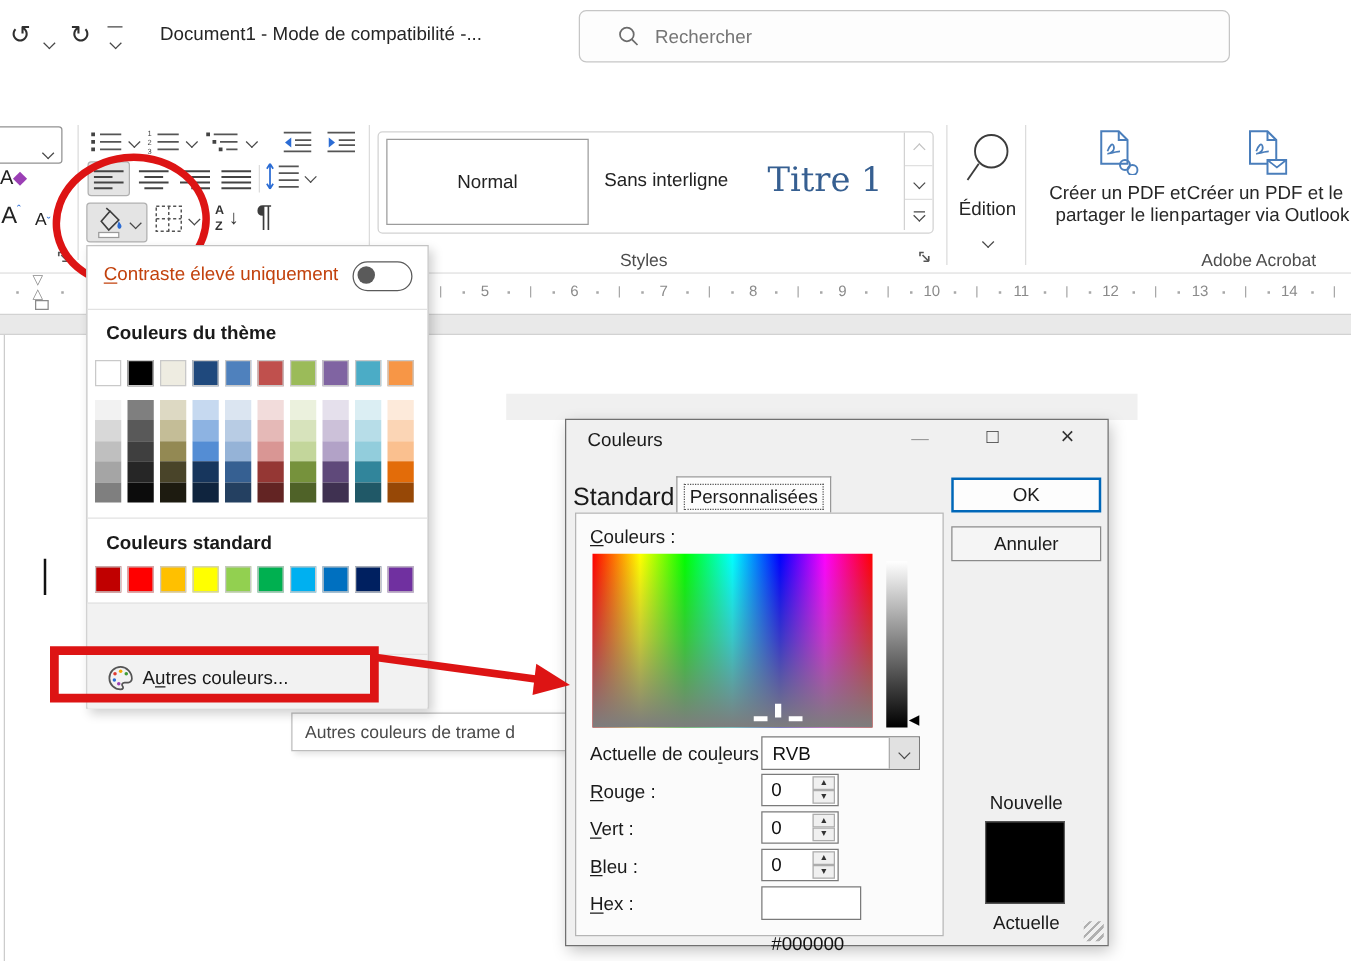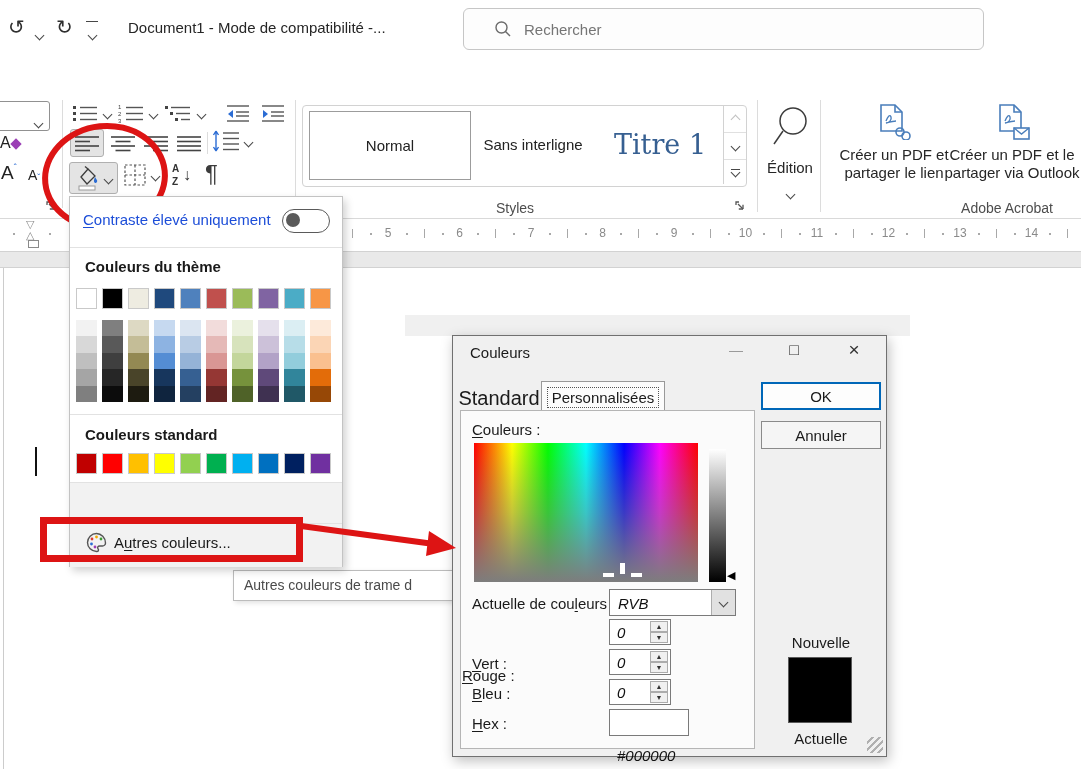--- a/index.html
+++ b/index.html
@@ -15,21 +15,21 @@
   .swatch{width:21px;height:21px;box-sizing:border-box;border:1px solid #c9c9c9;}
   .tintcol{display:flex;flex-direction:column;}
   .tintcell{width:21px;height:16.4px;}
   .menu{background:#fff;border:1px solid #c3c3c3;box-shadow:3px 4px 8px rgba(0,0,0,.18);}
   .menuhdr{font-weight:bold;font-size:15px;color:#1a1a1a;}
   .msep{height:1px;background:#e2e2e2;}
   .ribbtn{display:flex;align-items:center;justify-content:center;}
   .pressed{background:#e4e4e4;border:1px solid #b0b0b0;border-radius:3px;box-sizing:border-box;}
   .dlg{background:#f0f0f0;border:1px solid #707070;box-shadow:2px 4px 12px rgba(0,0,0,.25);}
   .dlabel{font-size:15px;color:#1a1a1a;}
-  .field{background:#fff;border:1px solid #7a7a7a;box-sizing:border-box;font-size:15px;color:#111;font-style:italic;}
+  .field{background:#fff;border:1px solid #7a7a7a;box-sizing:border-box;font-size:15px;color:#111;}
   .spinbtn{width:18px;height:11px;background:#f0f0f0;border:1px solid #acacac;box-sizing:border-box;
            display:flex;align-items:center;justify-content:center;font-size:7px;color:#333;line-height:1;}
   .winbtn{width:34px;height:28px;display:flex;align-items:center;justify-content:center;font-size:14px;color:#333;}
   .grouplbl{font-size:14px;color:#4d4d4d;text-align:center;}
   .ticknum{position:absolute;top:7px;transform:translateX(-50%);font-size:12px;color:#8a8a8a;}
   .tickdot{position:absolute;top:14px;width:2px;height:2px;background:#a8a8a8;}
   .tickmid{position:absolute;top:10px;width:1px;height:9px;background:#a8a8a8;}
   .annot{border-color:#dd1414;}
   svg{display:block;}
 </style>
@@ -327,21 +327,21 @@
   <div class="abs" style="left:0;top:252px;width:1081px;height:15px;background:#e9e9e9;border-bottom:1px solid #d2d2d2;"></div>
 
   <div class="abs" style="left:0;top:268px;width:1081px;height:501px;background:#fff;">
     <div class="abs" style="left:3px;top:0;width:1px;height:501px;background:#cccccc;"></div>
     <div class="abs" style="left:35px;top:179px;width:2px;height:29px;background:#111;"></div>
   </div>
 
   <div class="abs" style="left:405px;top:315px;width:505px;height:21px;background:#f0f0f0;z-index:3;"></div>
 
   <div class="abs menu" style="left:69px;top:196px;width:272px;height:369px;z-index:30;">
-    <div class="abs" style="left:13px;top:14px;font-size:15px;color:#1d4ed8;"><span class="mn">C</span><span>ontraste élevé uniquement</span></div>
+    <div class="abs" style="left:13px;top:14px;font-size:15px;color:#c2410c;"><span class="mn">C</span><span>ontraste élevé uniquement</span></div>
     <div class="abs" style="left:212px;top:12px;width:46px;height:22px;border:1.5px solid #5a5a5a;border-radius:12px;background:#fff;">
       <span style="position:absolute;left:3px;top:3px;width:14px;height:14px;border-radius:50%;background:#5a5a5a;"></span>
     </div>
     <div class="msep abs" style="left:0;top:50px;width:272px;"></div>
 
     <div class="abs menuhdr" style="left:15px;top:61px;">Couleurs du thème</div>
     <div class="abs swrow" style="left:6px;top:91px;" id="theme-row">
         <div class="swatch" style="background: rgb(255, 255, 255);"></div>
         <div class="swatch" style="background: rgb(0, 0, 0);"></div>
         <div class="swatch" style="background: rgb(238, 236, 225);"></div>
@@ -496,21 +496,21 @@
       <span class="abs" style="left:266px;top:158px;font-size:11px;color:#000;">◀</span>
 
       <span class="abs dlabel" style="left:11px;top:184px;"><span>Actuelle de cou</span><span class="mn">l</span><span>eurs :</span></span>
       <div class="abs field" style="left:148px;top:178px;width:127px;height:27px;">
         <span style="position:absolute;left:8px;top:5px;">RVB</span>
         <span style="position:absolute;right:0;top:0;width:23px;height:25px;background:#e1e1e1;border-left:1px solid #adadad;display:flex;align-items:center;justify-content:center;">
             <span class="chev"></span>
           </span>
       </div>
 
-      <span class="abs dlabel" style="left:1px;top:214px;margin-top:42px;"><span class="mn">R</span><span>ouge :</span></span>
+      <span class="abs dlabel" style="left:11px;top:214px;"><span class="mn">R</span><span>ouge :</span></span>
       <div class="abs field" style="left:148px;top:208px;width:62px;height:26px;">
         <span style="position:absolute;left:7px;top:4px;">0</span>
         <span class="abs" style="left:40px;top:1px;">
             <span class="spinbtn">
               <span>▲</span>
             </span>
           </span>
         <span class="abs" style="left:40px;top:12px;">
             <span class="spinbtn">
               <span>▼</span>

